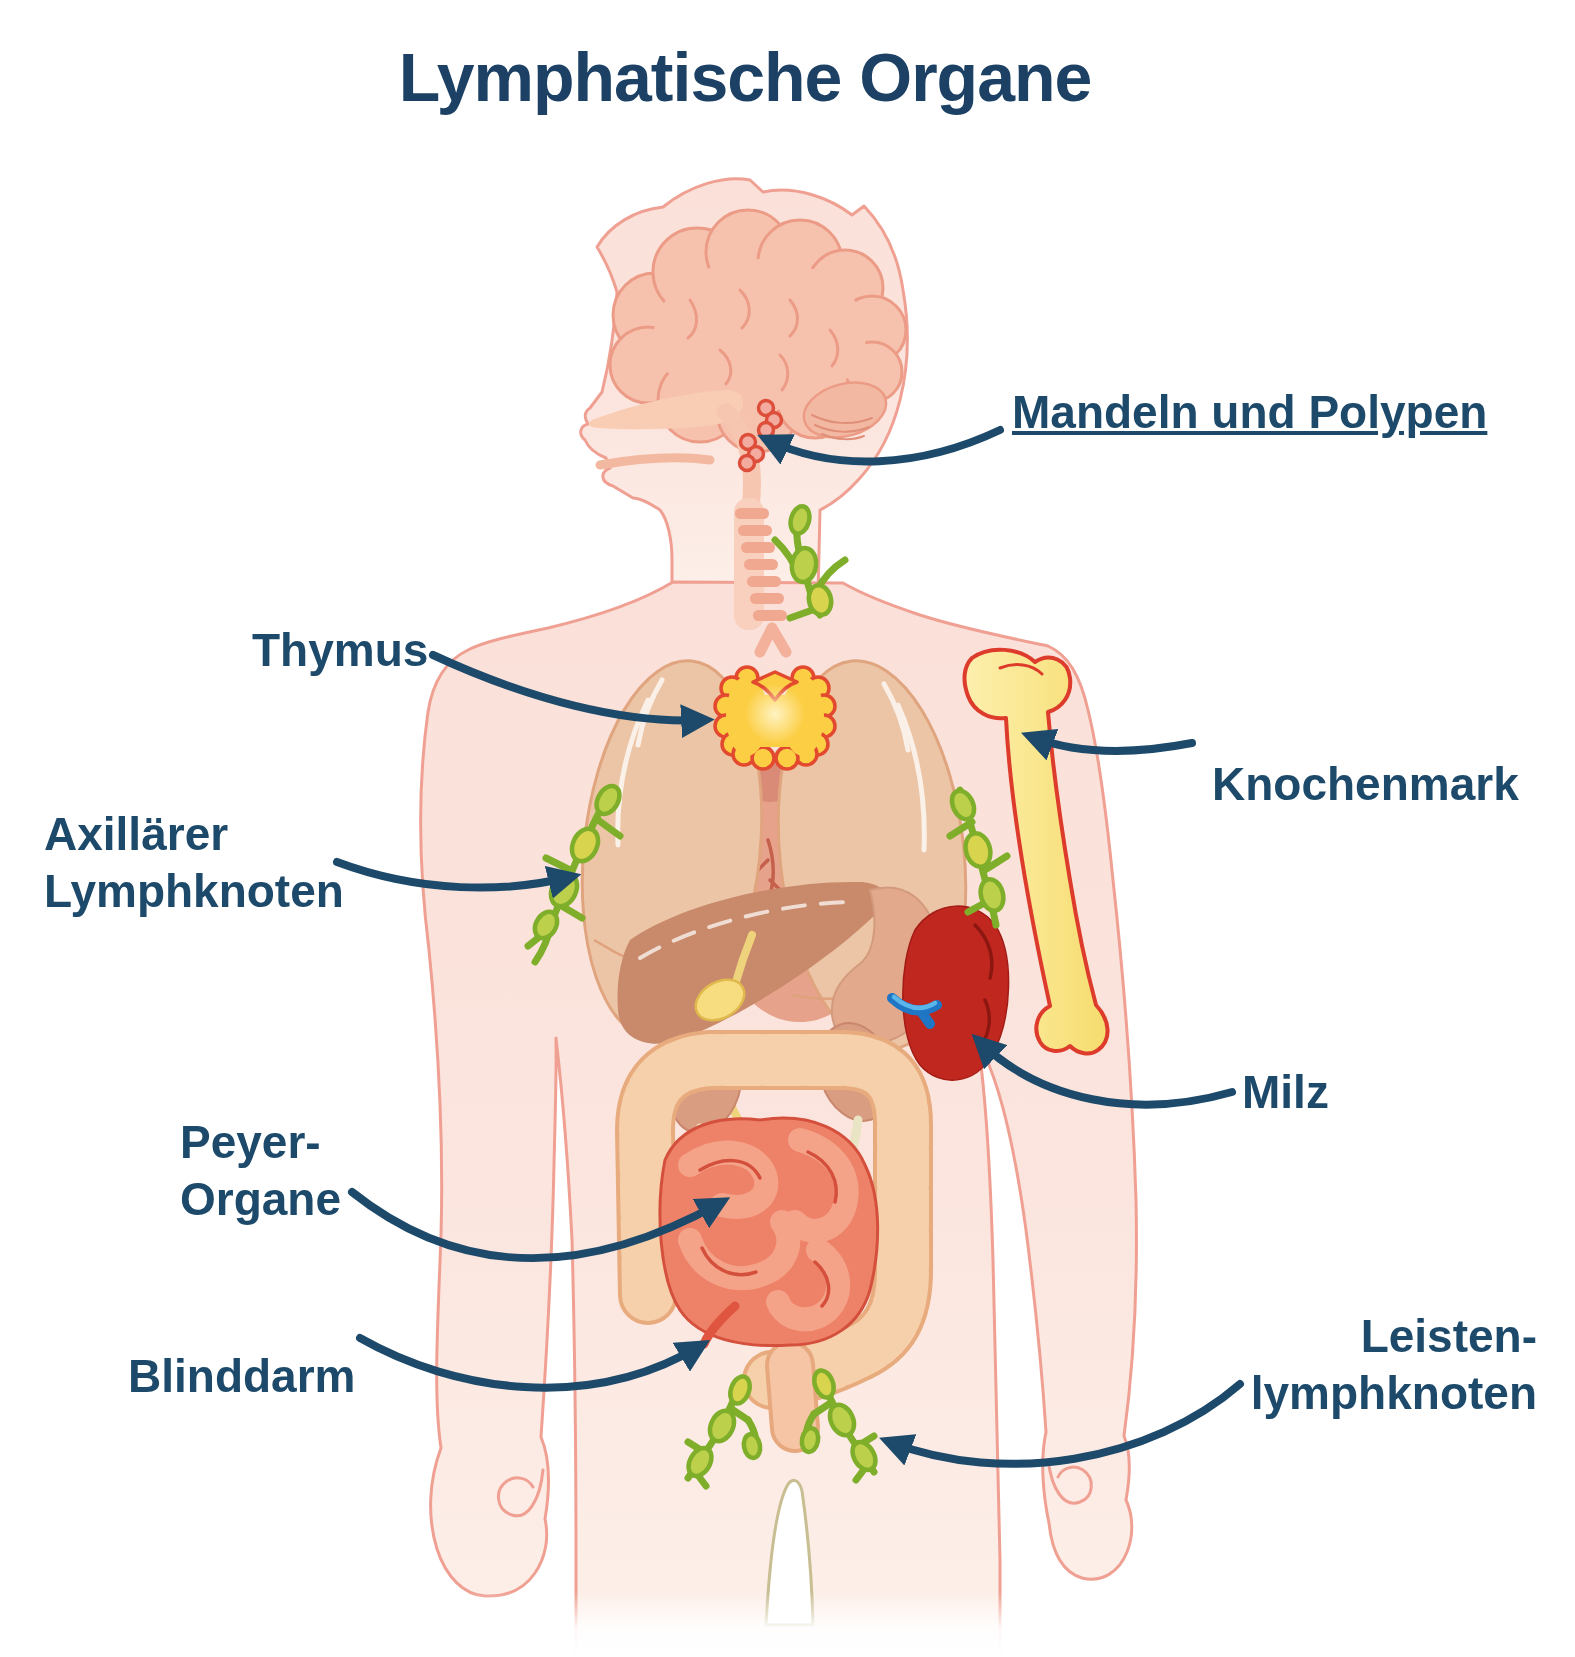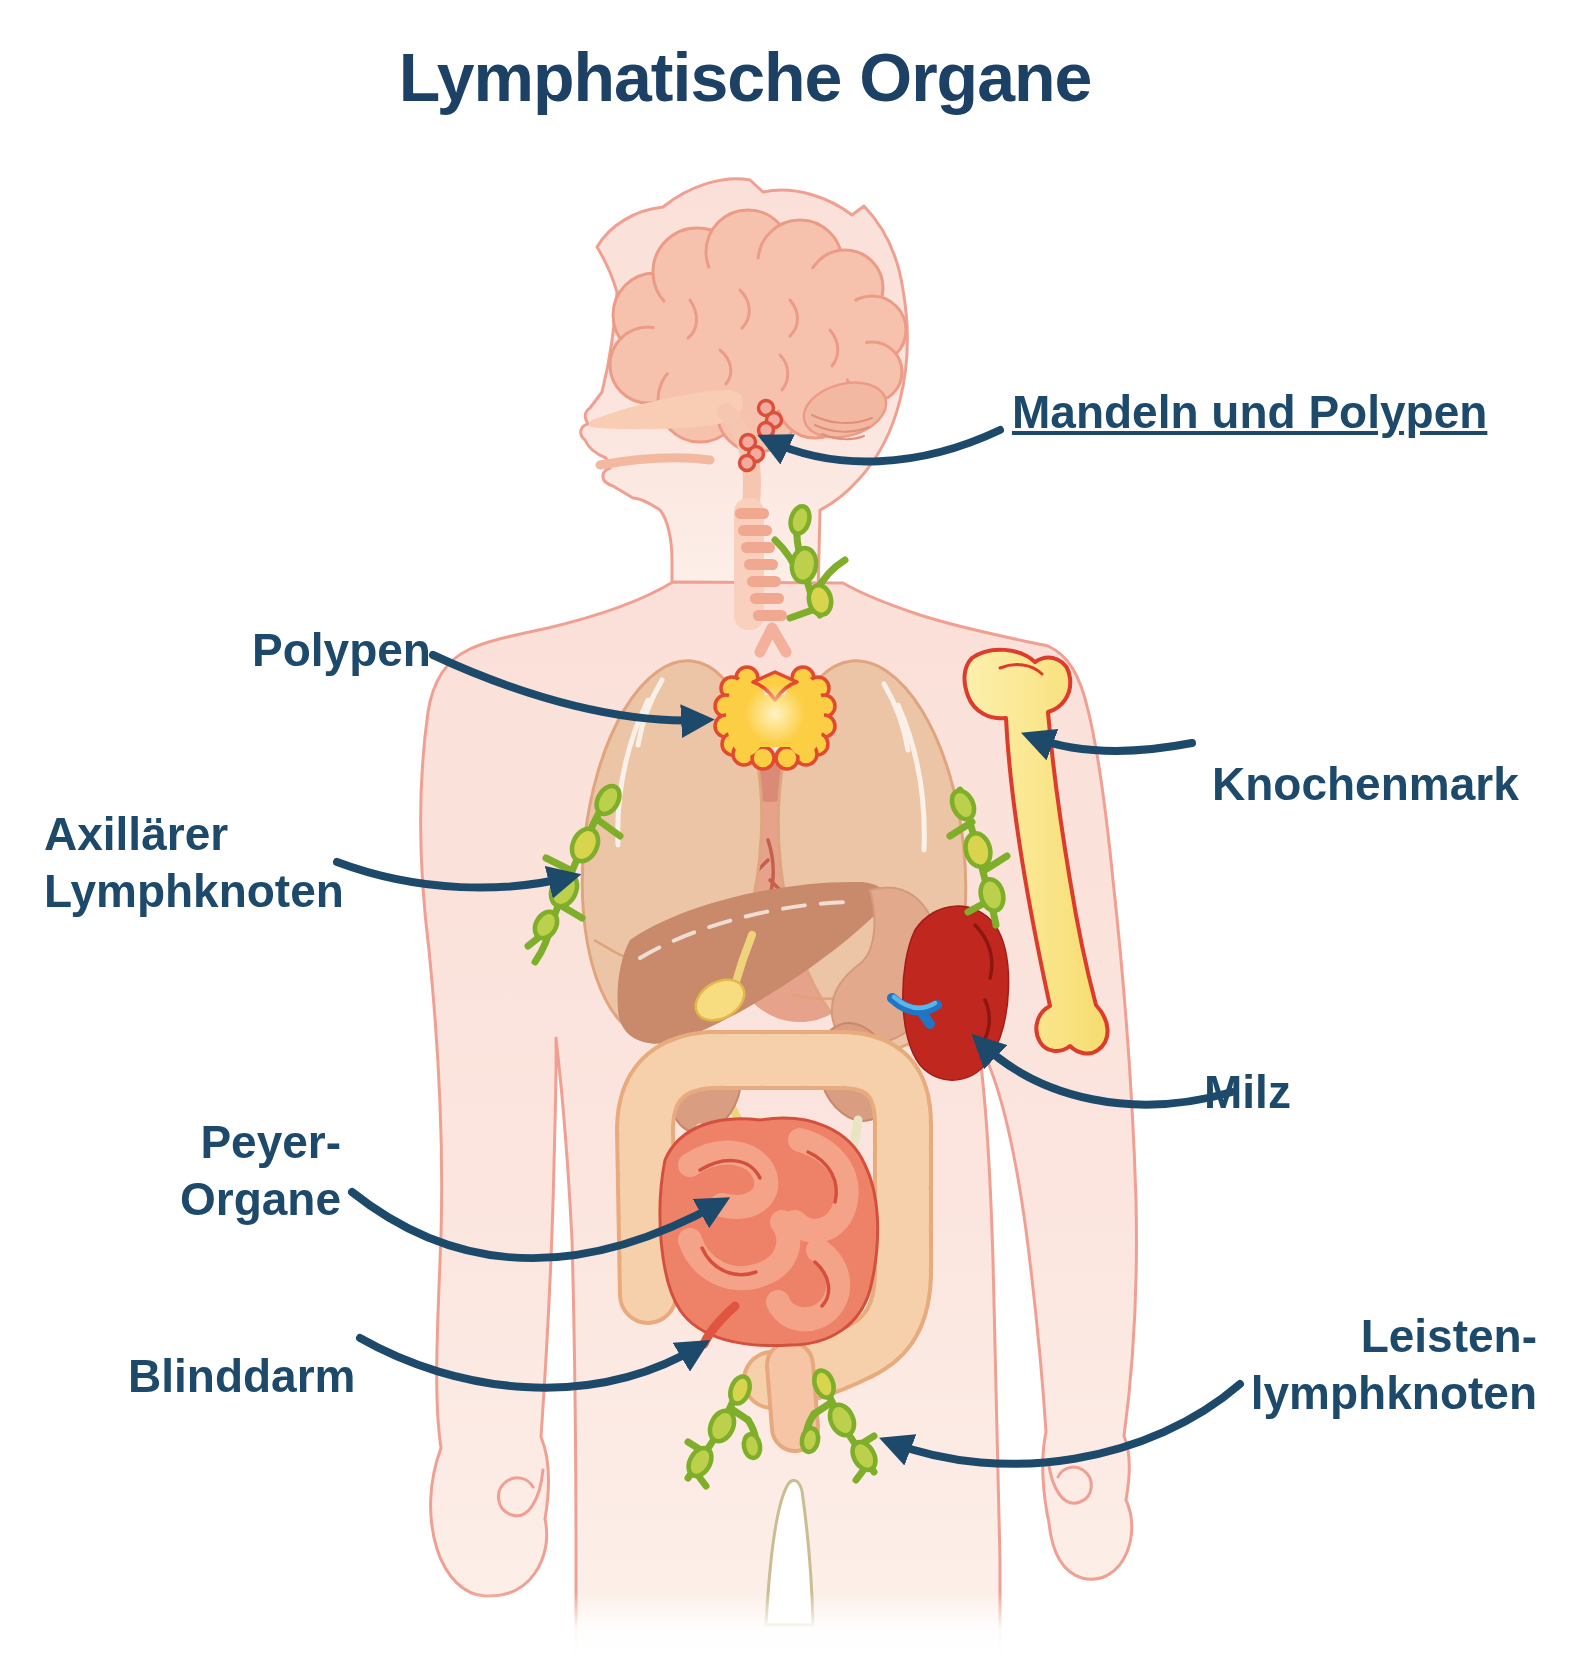--- a/index.html
+++ b/index.html
@@ -387,32 +387,32 @@
     <path d="M 352,1192 C 440,1262 560,1292 720,1203" marker-end="url(#ah)"></path>
     <path d="M 360,1338 C 455,1392 590,1412 700,1346" marker-end="url(#ah)"></path>
     <path d="M 1240,1384 C 1150,1462 1005,1486 890,1442" marker-end="url(#ah)"></path>
   </g>
 </svg>
 
 <div class="title">Lymphatische Organe</div>
 
 <div class="label" style="left:1012px;top:384px;text-decoration:underline;">Mandeln und Polypen</div>
 
-<div class="label" style="left:252px;top:622px;">Polypen</div>
+<div class="label" style="left:252px;top:622px;">Thymus</div>
 
 <div class="label" style="left:1212px;top:712px;margin-top:44px;">Knochenmark</div>
 
 <div class="label" style="left:44px;top:774px;margin-top:32px;">
   <span>Axillärer</span>
   <span>Lymphknoten</span>
 </div>
 
-<div class="label" style="left:1204px;top:1064px;text-align:center;">Milz</div>
-
-<div class="label" style="left:180px;top:1114px;text-align:right;">
+<div class="label" style="left:1242px;top:1064px;text-align:center;">Milz</div>
+
+<div class="label" style="left:180px;top:1114px;">
   <span>Peyer-</span>
   <span>Organe</span>
 </div>
 
 <div class="label" style="left:128px;top:1300px;margin-top:48px;">Blinddarm</div>
 
 <div class="label align-right" style="right:38px;top:1308px;">
   <span>Leisten-</span>
   <span>lymphknoten</span>
 </div>

